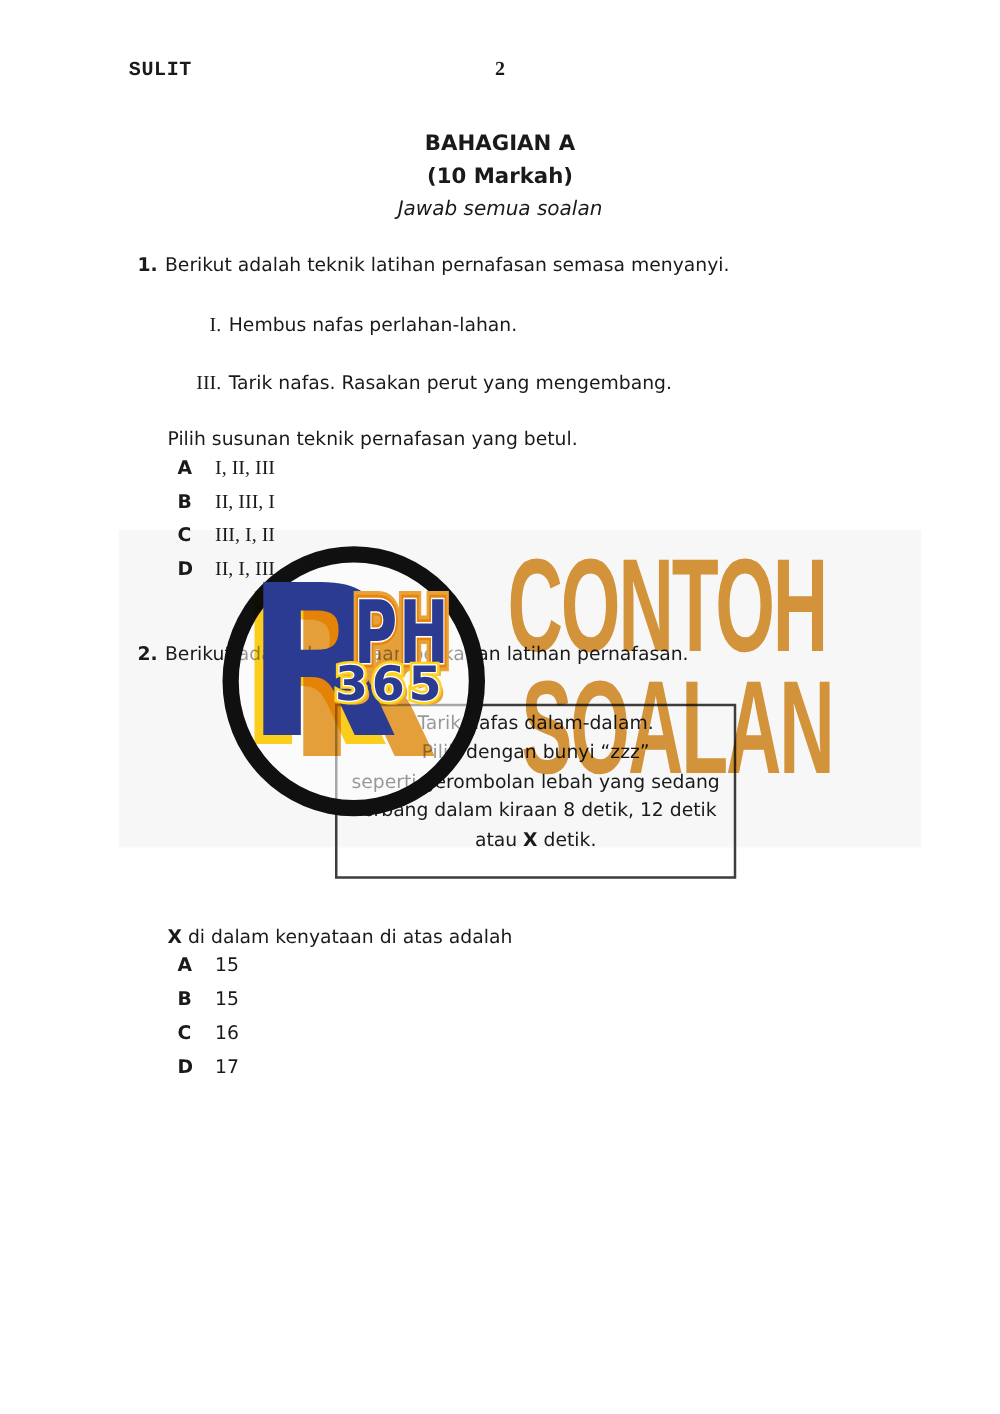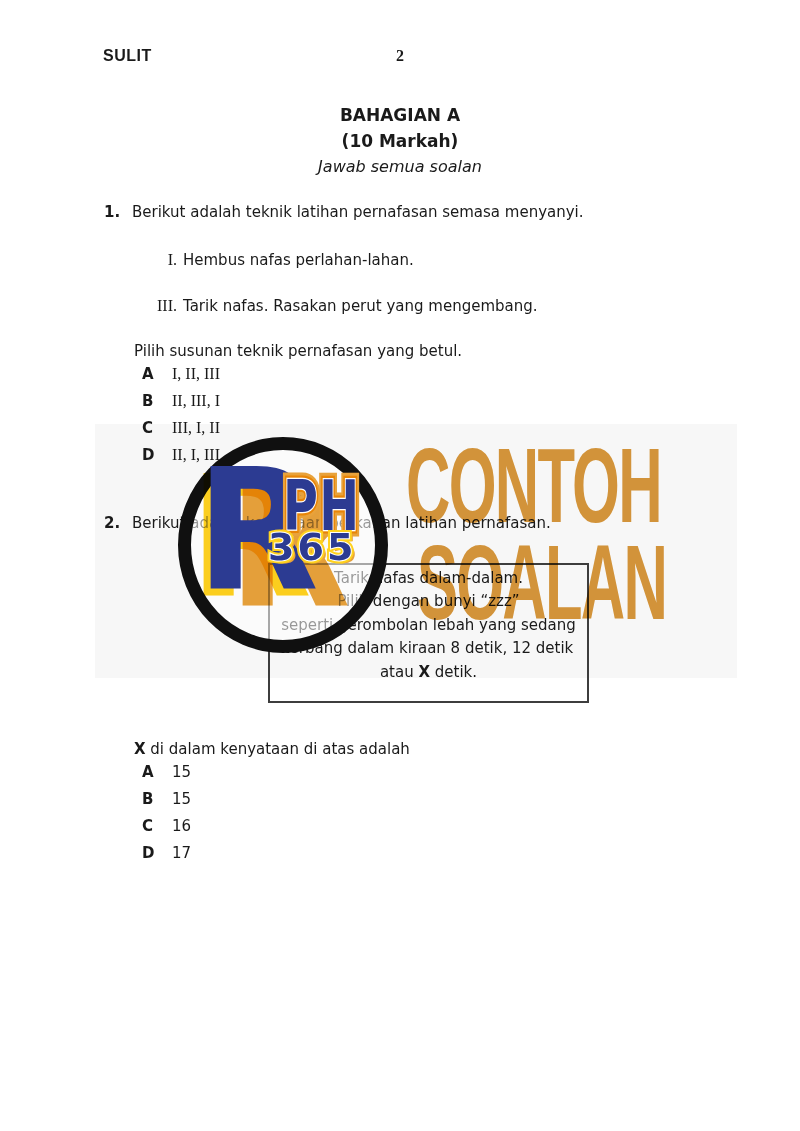--- a/index.html
+++ b/index.html
@@ -9,28 +9,28 @@
     font-family:"DejaVu Sans", sans-serif; font-size:15px; color:#1a1a1a;
     overflow:hidden;
   }
   .abs { position:absolute; }
   .bold { font-weight:bold; }
   .center { left:0; right:0; text-align:center; }
 
   
   .grayband { left:95px; top:424px; width:642px; height:254px; background:#f7f7f7; z-index:0; }
 
-  .header-left { left:103px; top:47px; font-family:Liberation Sans, sans-serif; font-weight:bold; font-size:16px; letter-spacing:.5px; z-index:1; }
+  .header-left { left:103px; top:47px; font-family:Liberation Mono, monospace; font-weight:bold; font-size:16px; letter-spacing:.5px; z-index:1; }
   .page-num   { top:47px; font-family:"Liberation Serif", serif; font-weight:bold; font-size:16px; z-index:1; }
 
   .h-title { top:105px; font-size:17px; font-weight:bold; z-index:1; }
   .h-marks { top:131px; font-size:17px; font-weight:bold; z-index:1; }
   .h-instr { top:157px; font-size:16px; font-style:italic; z-index:1; }
 
-  .qrow { left:104px; z-index:1; }
+  .qrow { left:104px; z-index:1;text-align:center; }
   .qnum { display:inline-block; width:28px; font-weight:bold; }
 
   .listrow { left:104px; z-index:1; }
   .lnum { display:inline-block; width:73px; text-align:right; margin-right:6px;
           font-family:"Liberation Serif", serif; font-size:16px; }
 
   .promptrow { left:134px; z-index:1; }
 
   .optrow { left:142px; z-index:1; }
   .optletter { display:inline-block; width:30px; font-weight:bold; }

